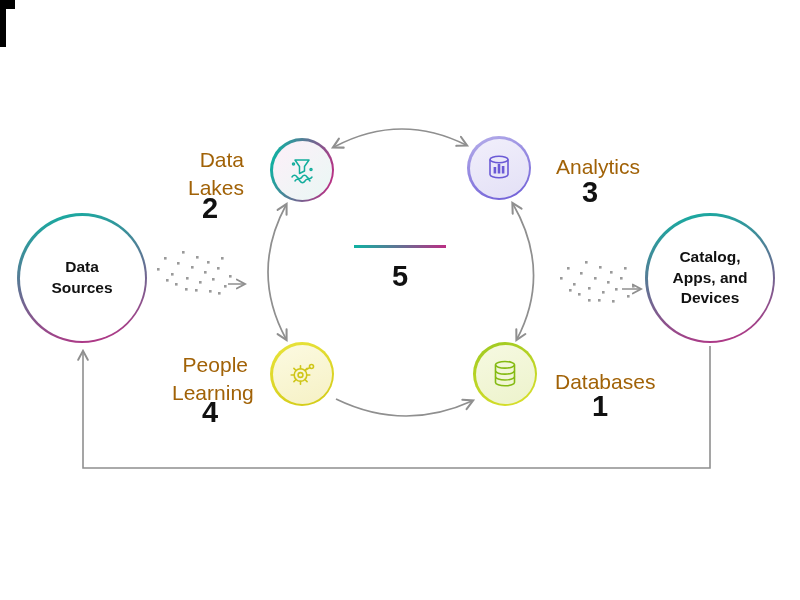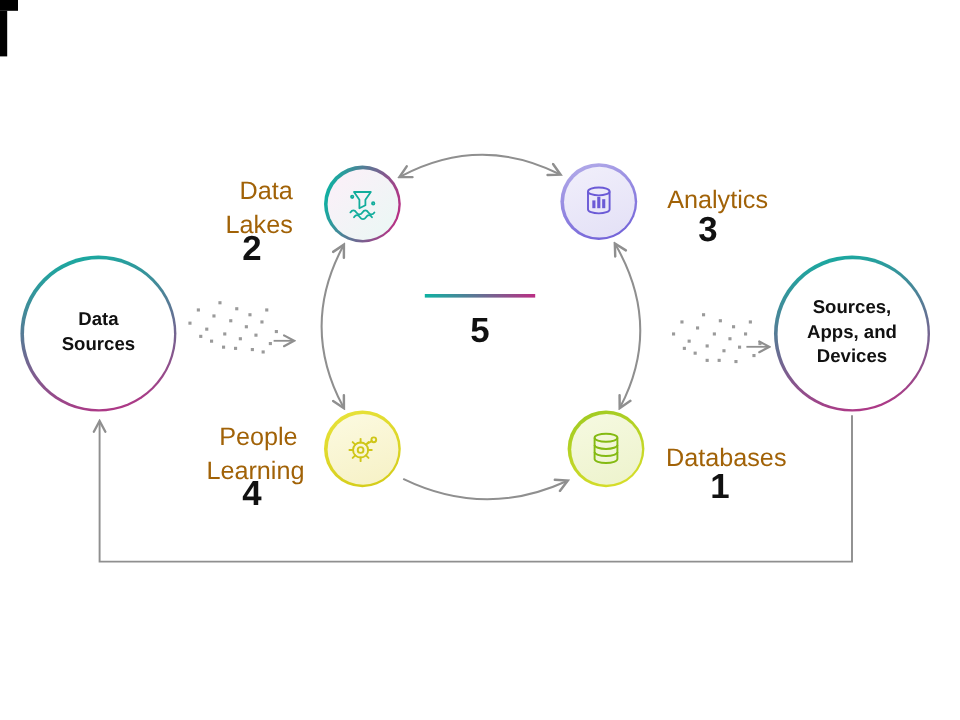--- a/index.html
+++ b/index.html
@@ -112,21 +112,21 @@
   </svg>
 
   <div class="abs big-circle" style="left:17px;top:213px;">
     <div class="inner">
       <div class="big-label" style="width:70px;">Data Sources</div>
     </div>
   </div>
 
   <div class="abs big-circle" style="left:645px;top:213px;">
     <div class="inner">
-      <div class="big-label" style="width:84px;">Sources, Apps, and Devices</div>
+      <div class="big-label" style="width:84px;">Catalog, Apps, and Devices</div>
     </div>
   </div>
 
   <div class="abs center-block" style="left:320px;top:233px;width:160px;">
     <div class="divider"></div>
     <div class="num ta-c" style="margin-top:10px;">5</div>
   </div>
 
   <div class="abs icon-circle ring-lakes" style="left:270px;top:138px;">
     <div class="inner fill-lakes">

